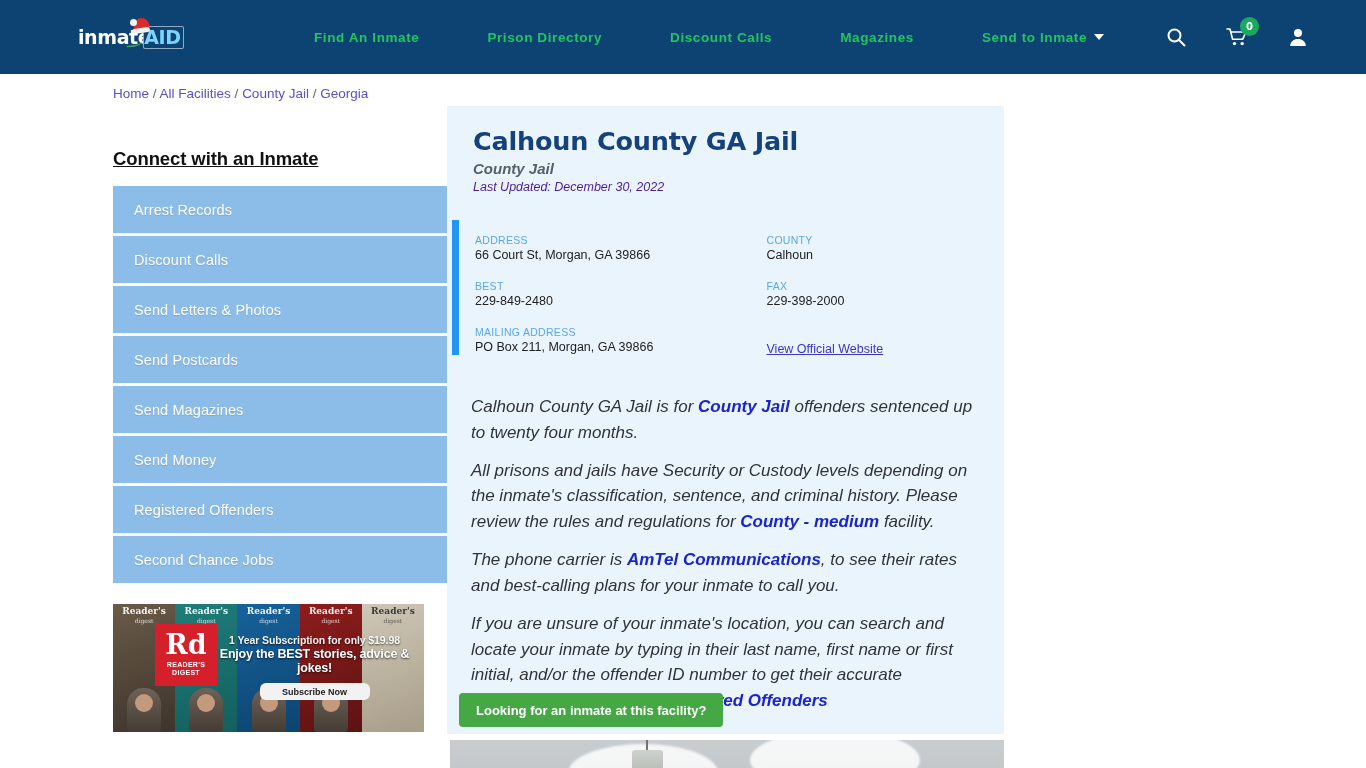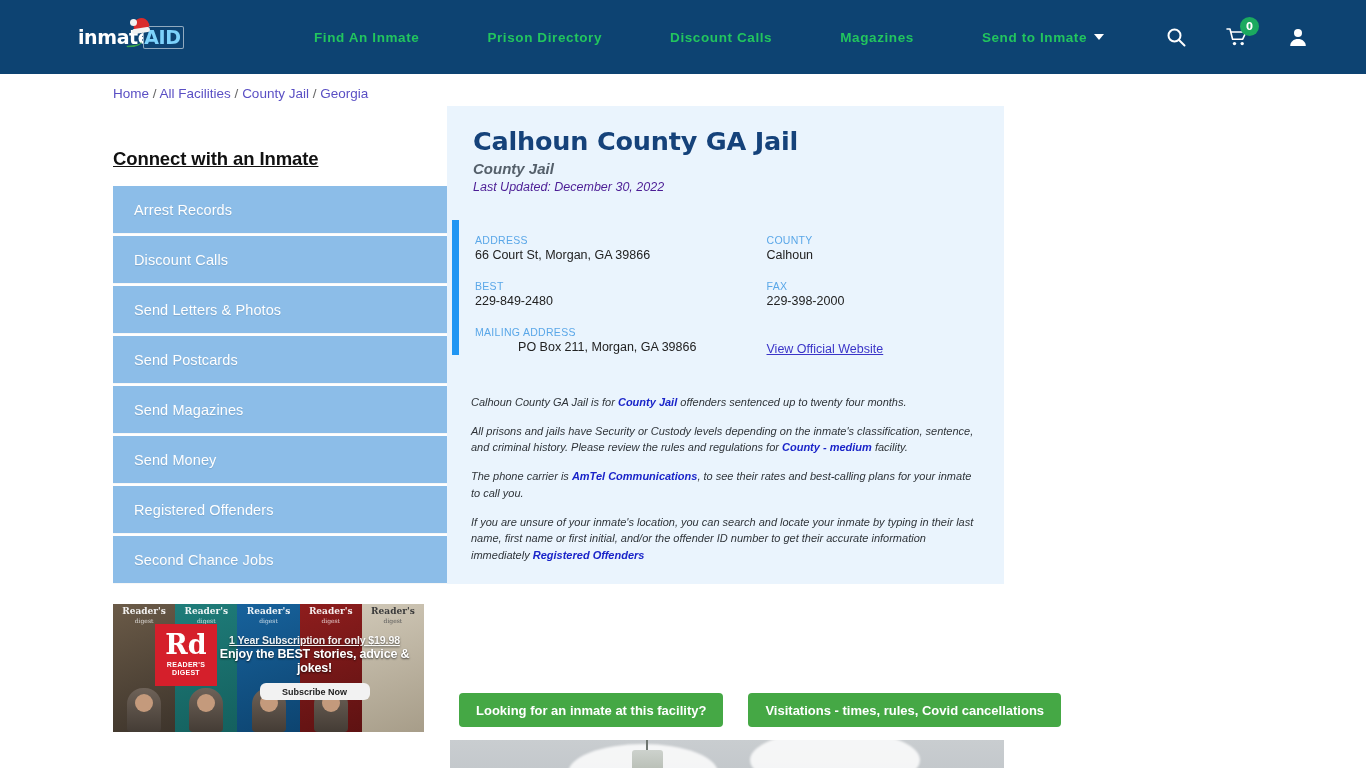--- a/index.html
+++ b/index.html
@@ -243,21 +243,21 @@
   .ad-rd-box .rd { font-size: 27px; font-weight: bold; font-family: "DejaVu Serif", serif; line-height: 0.95; }
   .ad-rd-box .rdsub { font-size: 7px; font-weight: bold; letter-spacing: 0.3px; margin-top: 3px; text-align:center; line-height:1.2; }
   .ad-overlay {
     position: absolute;
     left: 104px; right: 12px; top: 30px;
     text-align: center;
     color: #ffffff;
     text-shadow: 0 1px 2px rgba(0,0,0,0.7);
     pointer-events: none;
   }
-  .ad-line1 { font-size: 10.5px; font-weight: bold; letter-spacing: -0.1px; opacity: 0.93; text-decoration: underline; }
+  .ad-line1 { font-size: 10.5px; font-weight: bold; letter-spacing: -0.1px; opacity: 0.93; }
   .ad-line2 { font-size: 12.5px; font-weight: bold; margin-top: 1px; letter-spacing: -0.2px; }
   .ad-cta {
     margin: 8px auto 0;
     width: 110px; height: 17px;
     background: #f2f2f2;
     color: #222222;
     font-size: 9px;
     font-weight: bold;
     display: flex; align-items: center; justify-content: center;
     border-radius: 6px;
@@ -313,31 +313,31 @@
     font-size: 10.5px;
     color: #5aa7e8;
     letter-spacing: 0.3px;
     margin-bottom: 2px;
   }
   .info-value {
     font-size: 12.5px;
     color: #222222;
     margin-bottom: 18px;
   }
-  .info-value.last { margin-bottom: 16px; text-align: center; }
+  .info-value.last { margin-bottom: 16px; }
   .info-link {
     font-size: 12.5px;
     color: #3b35c8;
     text-decoration: underline;
     cursor: pointer;
   }
 
   .body-copy { padding: 8px 24px 20px 24px; }
   .body-copy p {
-    font-size: 11px;
+    font-size: 17px;
     font-style: italic;
     color: #2f3439;
     line-height: 1.52;
     margin: 0 0 12px 0;
   }
   .body-copy p:last-child { margin-bottom: 0; }
   .body-copy .lnk {
     color: #1a24c9;
     font-weight: bold;
     font-style: italic;
@@ -599,21 +599,20 @@
         <span>The phone carrier is </span><span class="lnk">AmTel Communications</span><span>, to see their rates and best-calling plans for your inmate to call you.</span>
       </p>
       <p>
         <span>If you are unsure of your inmate's location, you can search and locate your inmate by typing in their last name, first name or first initial, and/or the offender ID number to get their accurate information immediately </span><span class="lnk">Registered Offenders</span>
       </p>
     </div>
   </div>
 
   <div class="cta-row">
     <button class="cta-btn">Looking for an inmate at this facility?</button>
-    <button class="cta-btn">Visitations - times, rules, Covid cancellations</button>
   </div>
 
   <div class="facility-photo">
 
     <span class="cloud c2"></span>
 
     <span class="cloud c4"></span>
 
     <span class="tower-mast"></span>
     <span class="tower-tank"></span>

